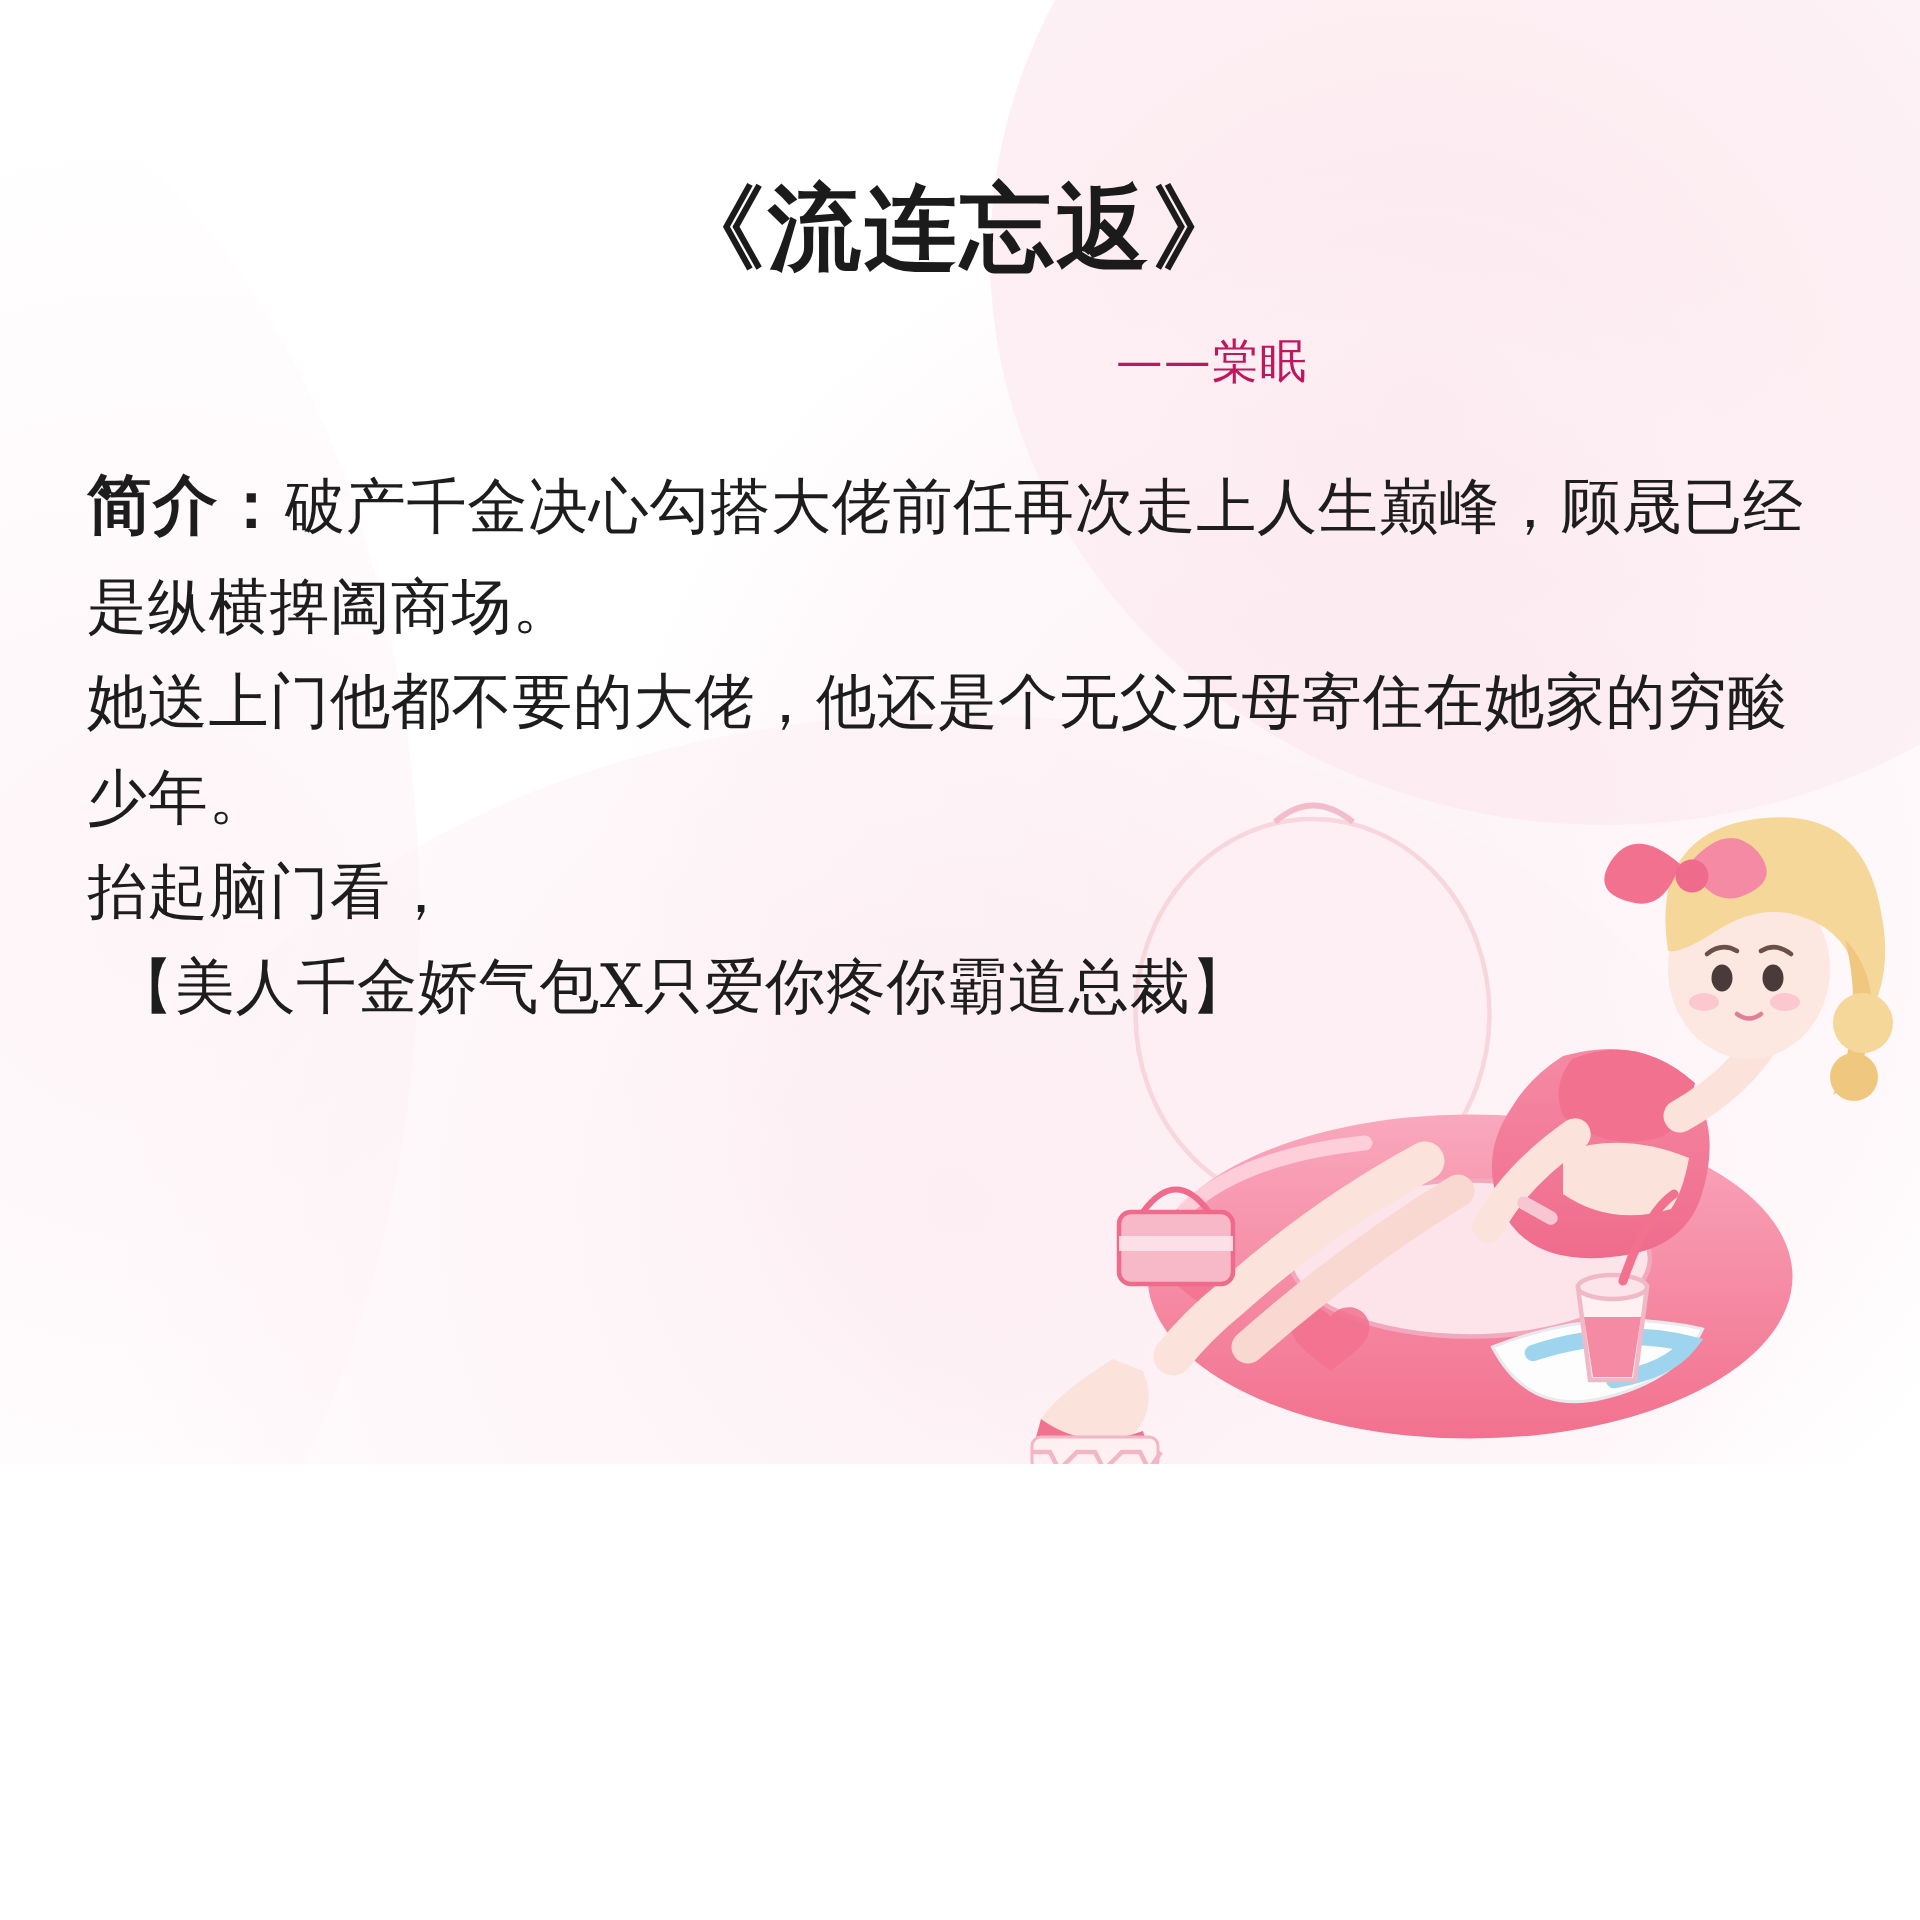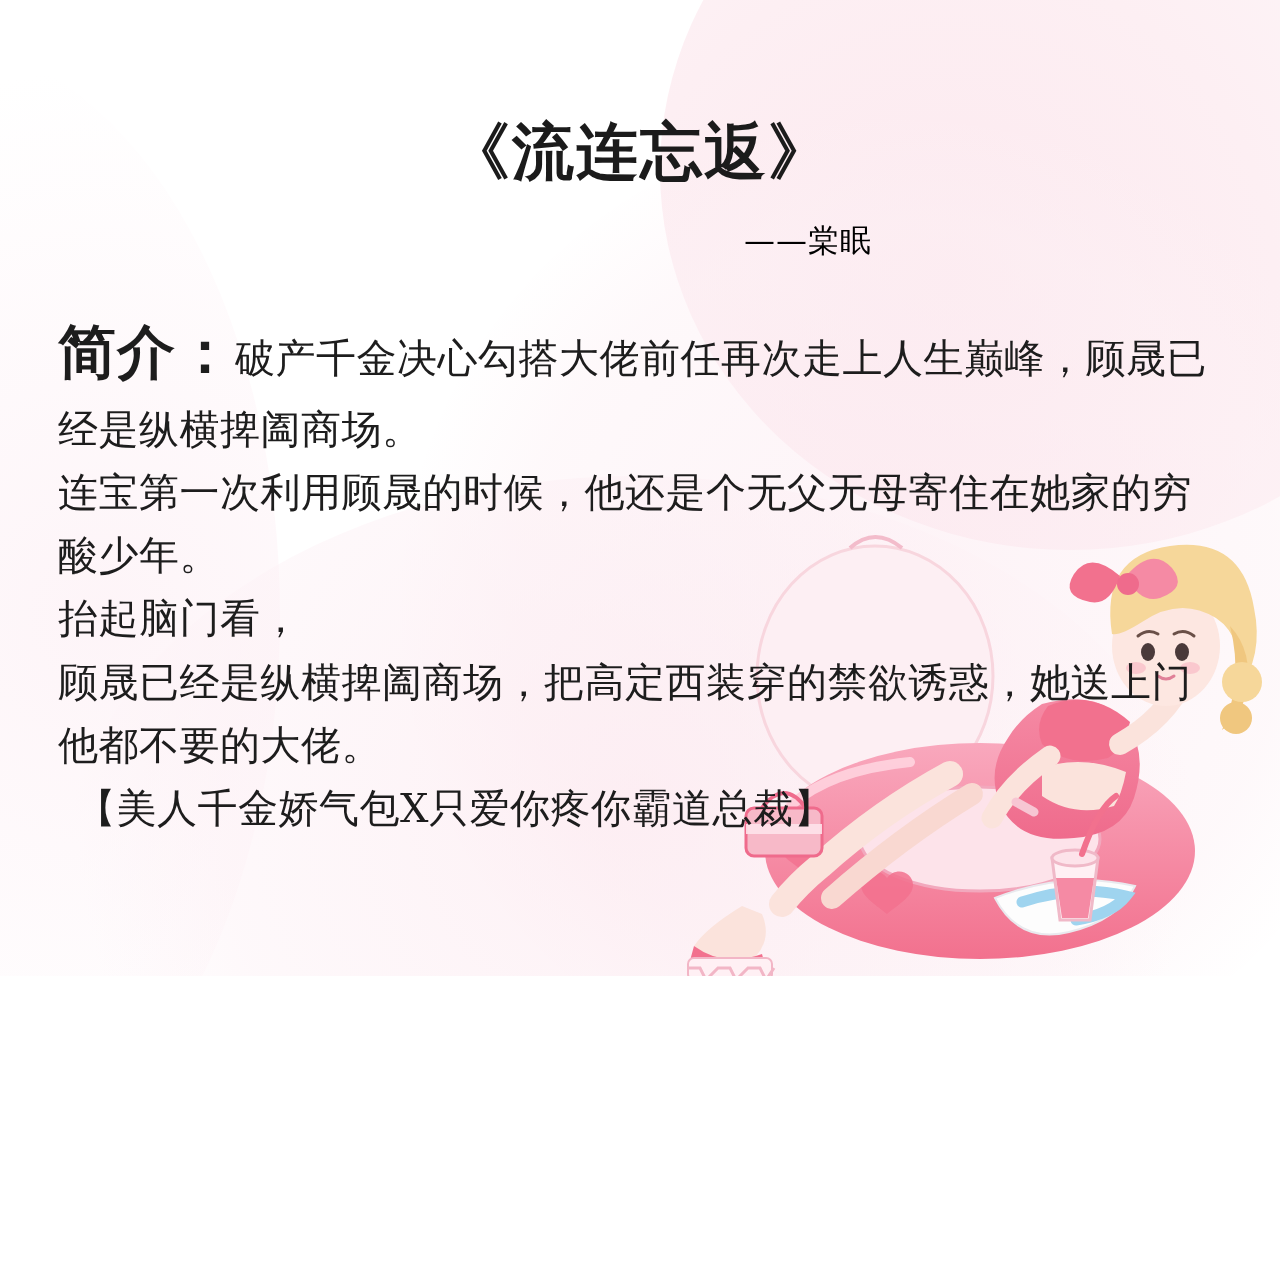--- a/index.html
+++ b/index.html
@@ -81,41 +81,41 @@
     margin-top: 118px;
     line-height: 1.1;
   }
 
   .author {
     text-align: right;
     padding-right: 350px;
     margin-top: 34px;
     font-family: "DejaVu Sans", "Liberation Sans", sans-serif;
     font-size: 31px;
-    color: #000000;
+    color: #be185d;
     letter-spacing: 1px;
   }
 
   .body-text {
     margin-top: 44px;
     font-family: "DejaVu Serif", "Liberation Serif", serif;
     font-size: 40px;
     line-height: 1.58;
     color: #1d1d1d;
     letter-spacing: 0.5px;
   }
 
   .intro-line {
     display: block;
     text-indent: 0;
   }
   .intro-label {
-    font-family: Liberation Sans, sans-serif;
+    font-family: Liberation Mono, monospace;
     font-weight: bold;
-    font-size: 58px;
+    font-size: 43px;
     letter-spacing: 1px;
   }
   .para {
     display: block;
   }
   .para-indent {
     display: block;
     text-indent: 18px;
   }
 
@@ -142,23 +142,22 @@
   <div class="blob-edge-left"></div>
 
   <div class="content">
 
     <div class="title">《流连忘返》</div>
 
     <div class="author">——棠眠</div>
 
     <div class="body-text">
       <span class="intro-line"><span class="intro-label">简介：</span><span>破产千金决心勾搭大佬前任再次走上人生巅峰，顾晟已经是纵横捭阖商场。</span></span>
-      <span class="para">连宝第一次利用顾晟的时候，他还是个无父无母寄住在她家的穷酸少年。</span>
+      <span class="para">她送上门他都不要的大佬，他还是个无父无母寄住在她家的穷酸少年。</span>
       <span class="para">抬起脑门看，</span>
-      <span class="para">顾晟已经是纵横捭阖商场，把高定西装穿的禁欲诱惑，她送上门他都不要的大佬。</span>
       <span class="para-indent">【美人千金娇气包X只爱你疼你霸道总裁】</span>
     </div>
 
   </div>
 
   <div class="illustration">
     <svg viewBox="0 0 620 470" width="620" height="470" xmlns="http://www.w3.org/2000/svg">
       <defs>
         <linearGradient id="floatGrad" x1="0" y1="0" x2="0" y2="1">
           <stop offset="0%" stop-color="#f9a8bd"></stop>

